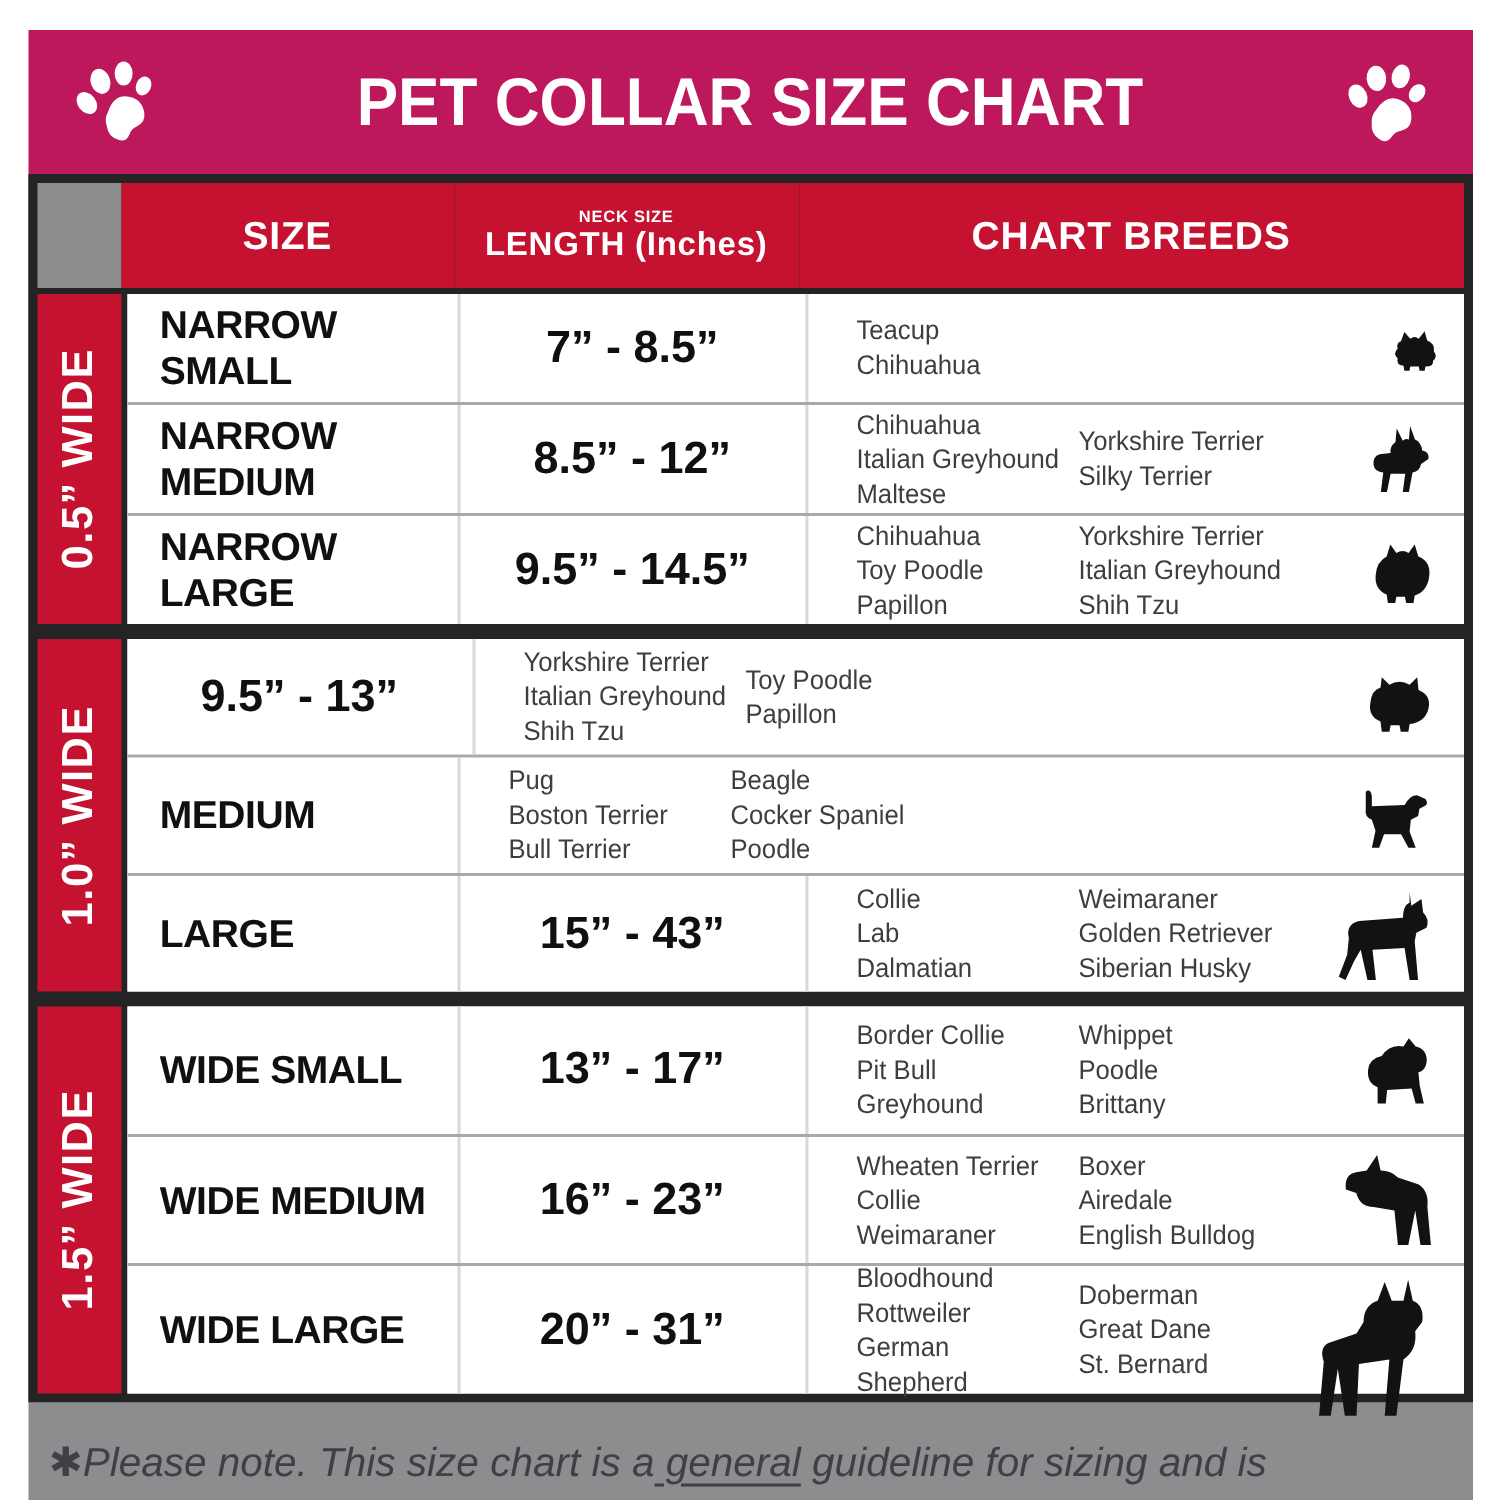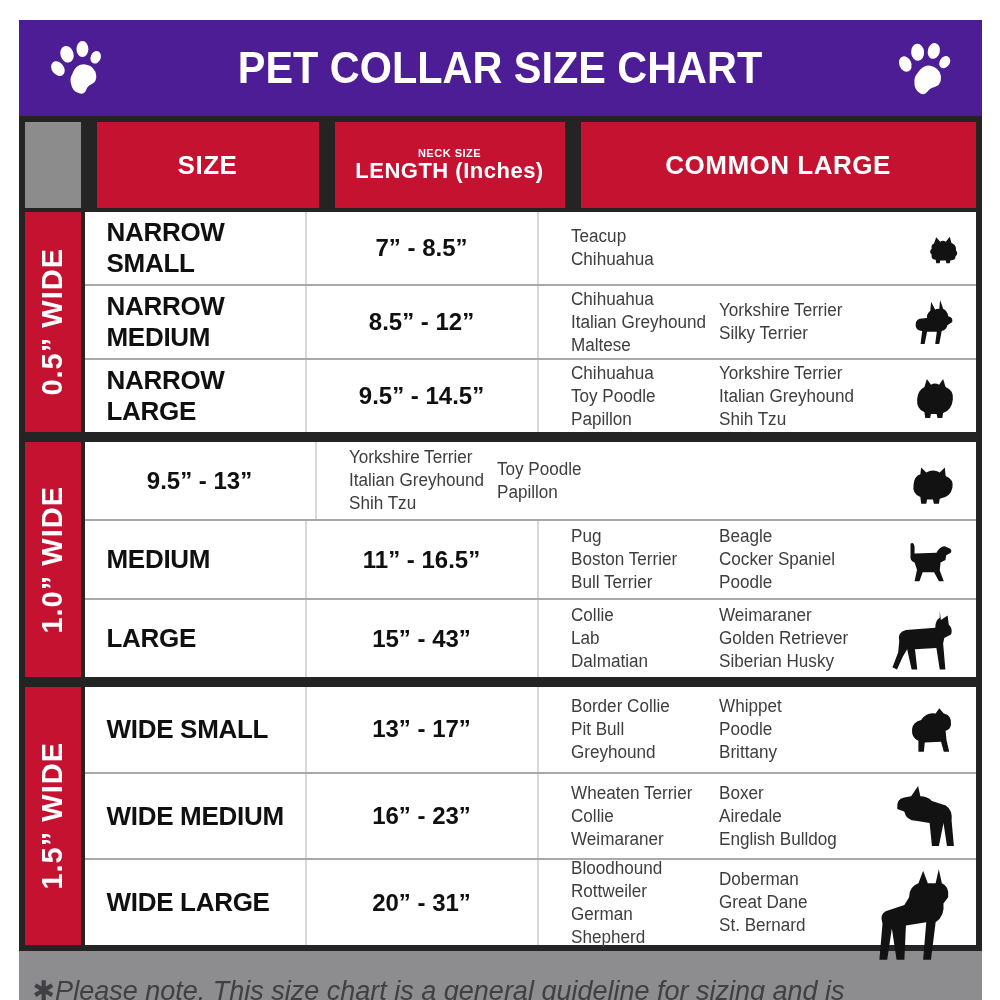--- a/index.html
+++ b/index.html
@@ -1,30 +1,30 @@
 <!DOCTYPE html>
 <html><head>
 <meta charset="utf-8">
 <style>
   html,body{margin:0;padding:0;width:1000px;height:1000px;background:#ffffff;overflow:hidden;
     font-family:"Liberation Sans","DejaVu Sans",sans-serif;}
   .page{position:relative;width:963px;margin:0 auto;padding-top:20px;}
 
   
-  .titlebar{position:relative;height:96px;background:#4c1d95;display:flex;align-items:center;justify-content:center;}
+  .titlebar{position:relative;height:96px;background:#be185d;display:flex;align-items:center;justify-content:center;}
   .titlebar h1{margin:0;color:#ffffff;font-size:45px;font-weight:bold;letter-spacing:0px;
     transform:scaleX(.92);white-space:nowrap;}
   .paw{position:absolute;top:16px;width:64px;height:64px;}
   .paw.left{left:26px;transform:rotate(-8deg);}
   .paw.right{right:26px;transform:rotate(6deg);}
   .paw svg{width:100%;height:100%;fill:#ffffff;}
 
   
   .table{display:flex;flex-direction:column;gap:4px;background:#242424;border:6px solid #242424;}
-  .header-row{display:flex;gap:16px;height:86px;}
+  .header-row{display:flex;gap:0;height:70px;}
   .corner{width:56px;background:#8c8c8c;flex:none;}
   .hcell{background:#c41230;color:#ffffff;display:flex;align-items:center;justify-content:center;
     font-weight:bold;font-size:26px;letter-spacing:.5px;}
   .hcell.size{width:222px;flex:none;}
   .hcell.neck{width:230px;flex:none;flex-direction:column;line-height:1.05;}
   .hcell.neck .neck-top{font-size:11px;font-weight:bold;letter-spacing:.5px;}
   .hcell.neck .neck-main{font-size:22px;}
   .hcell.breeds{flex:1;}
 
   .divider{height:2px;background:#242424;}
@@ -32,21 +32,21 @@
   .strip{width:56px;flex:none;background:#c41230;display:flex;align-items:center;justify-content:center;}
   .vlabel{writing-mode:vertical-rl;transform:rotate(180deg);color:#ffffff;font-weight:bold;
     font-size:29px;letter-spacing:1px;white-space:nowrap;}
   .rows{flex:1;display:flex;flex-direction:column;background:#ffffff;}
   .row{display:flex;flex:1;min-height:58px;position:relative;background:#ffffff;}
   .row + .row{border-top:2px solid #a9a9a9;}
   .cell{display:flex;align-items:center;}
   .cell.csize{width:222px;flex:none;border-right:2px solid #d8d8d8;padding-left:22px;box-sizing:border-box;
     font-weight:bold;font-size:26px;color:#101010;letter-spacing:-.3px;transform-origin:left center;}
   .cell.cneck{width:230px;flex:none;border-right:2px solid #d8d8d8;justify-content:center;
-    font-weight:bold;font-size:24px;color:#101010;}
+    font-weight:bold;font-size:30px;color:#101010;}
   .cell.cbreeds{flex:1;padding:4px 0 4px 32px;box-sizing:border-box;align-items:center;}
   .bcol{color:#3e3e3e;font-size:18px;line-height:23px;transform:scaleX(.95);transform-origin:left center;}
   .bcol.first{width:148px;flex:none;}
   .bcol.second{flex:1;}
   .iconwrap{position:absolute;right:14px;top:50%;transform:translateY(-50%);display:flex;align-items:center;}
   .iconwrap svg{fill:#121212;display:block;}
   .iconwrap.overflow{top:auto;transform:none;bottom:-24px;right:6px;z-index:5;}
 
   
   .footer{background:#8d8d90;color:#404044;padding:20px 16px 18px 14px;font-size:27px;line-height:1.5;}
@@ -81,21 +81,21 @@
   </div>
 
   <div class="table" id="table">
     <div class="header-row">
       <div class="corner"></div>
       <div class="hcell size">SIZE</div>
       <div class="hcell neck">
         <span class="neck-top">NECK SIZE</span>
         <span class="neck-main">LENGTH (Inches)</span>
       </div>
-      <div class="hcell breeds">COMMON LARGE</div>
+      <div class="hcell breeds">CHART BREEDS</div>
     </div>
 
   <div class="section">
         <div class="strip">
           <span class="vlabel">0.5” WIDE</span>
         </div>
         <div class="rows">
           <div class="row">
             <div class="cell csize">NARROW SMALL</div>
             <div class="cell cneck">7” - 8.5”</div>
@@ -175,21 +175,20 @@
               </div>
             </div>
             <span class="iconwrap">
               <svg viewBox="0 0 64 64" width="58" height="54">
                 <path d="M18 16 L24 22 Q32 17 40 22 L46 16 L47 26 Q57 30 55 40 Q53 51 40 53 L39 59 L33 59 L32 54 L25 54 L24 59 L18 59 L17 51 Q7 47 9 36 Q10 26 17 24 Z"></path>
               </svg>
             </span>
           </div>
           <div class="row">
             <div class="cell csize">MEDIUM</div>
-            <div class="cell cneck">11” - 16.5”</div>
             <div class="cell cbreeds">
               <div class="bcol first">
                 <div>Pug</div>
                 <div>Boston Terrier</div>
                 <div>Bull Terrier</div>
               </div>
               <div class="bcol second">
                 <div>Beagle</div>
                 <div>Cocker Spaniel</div>
                 <div>Poodle</div>

